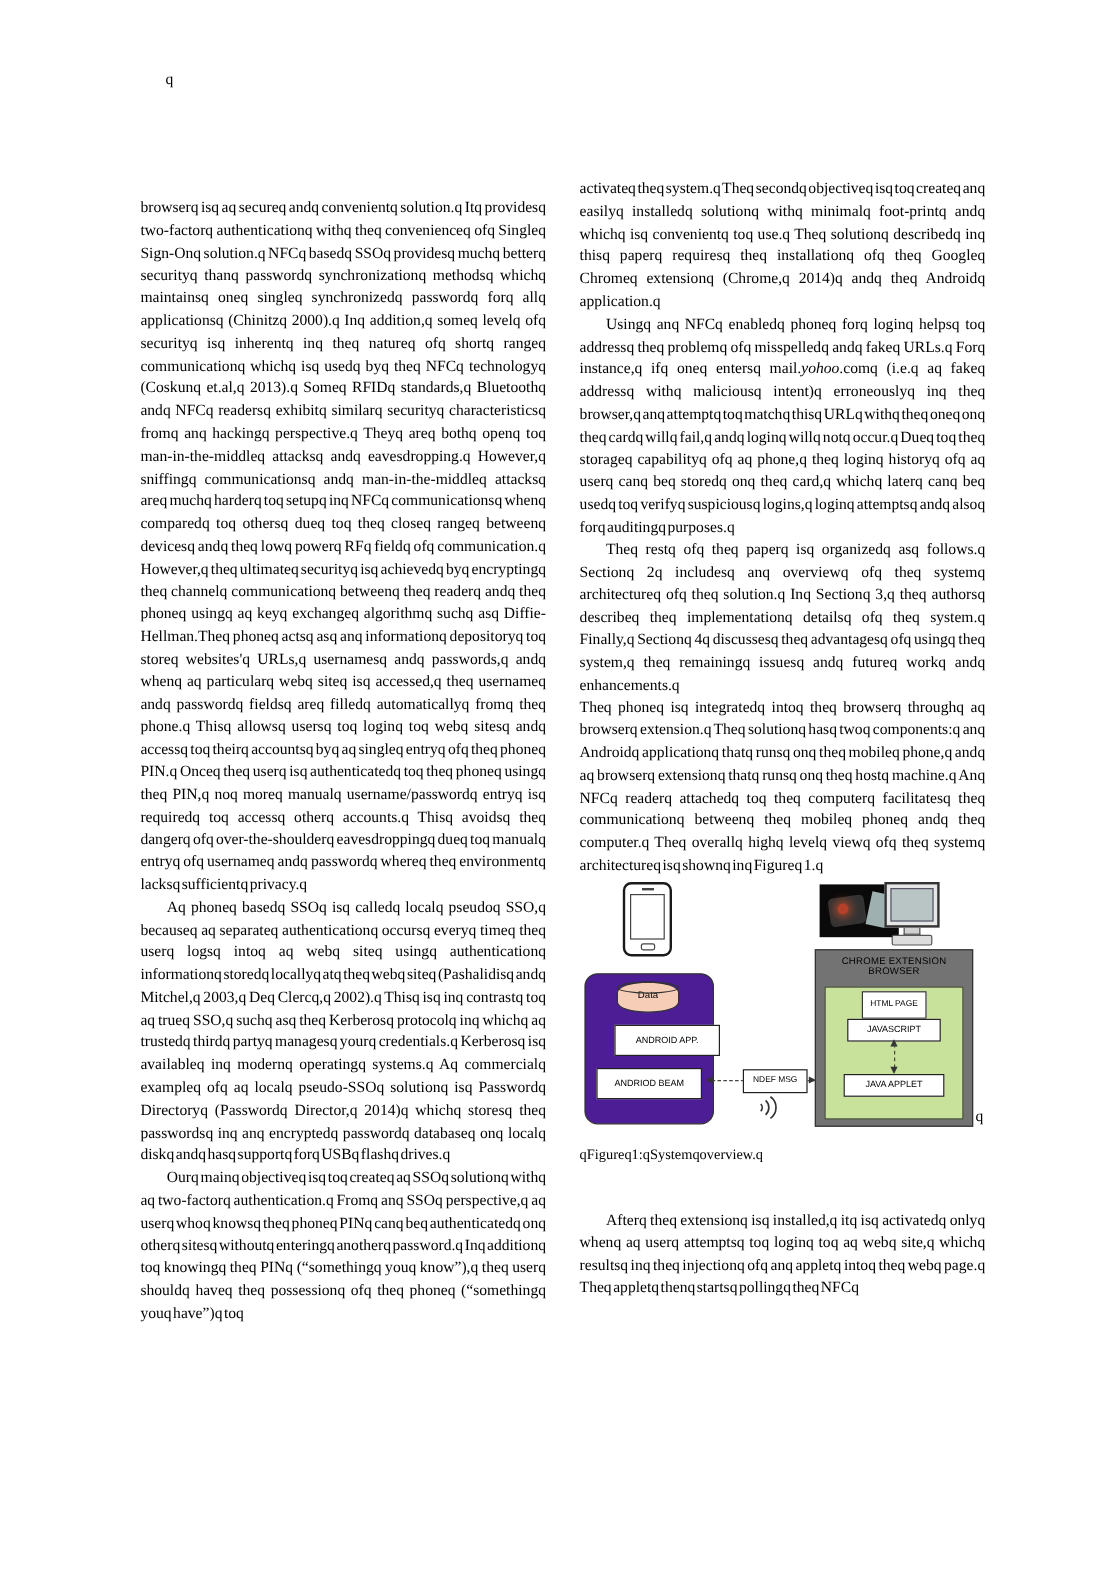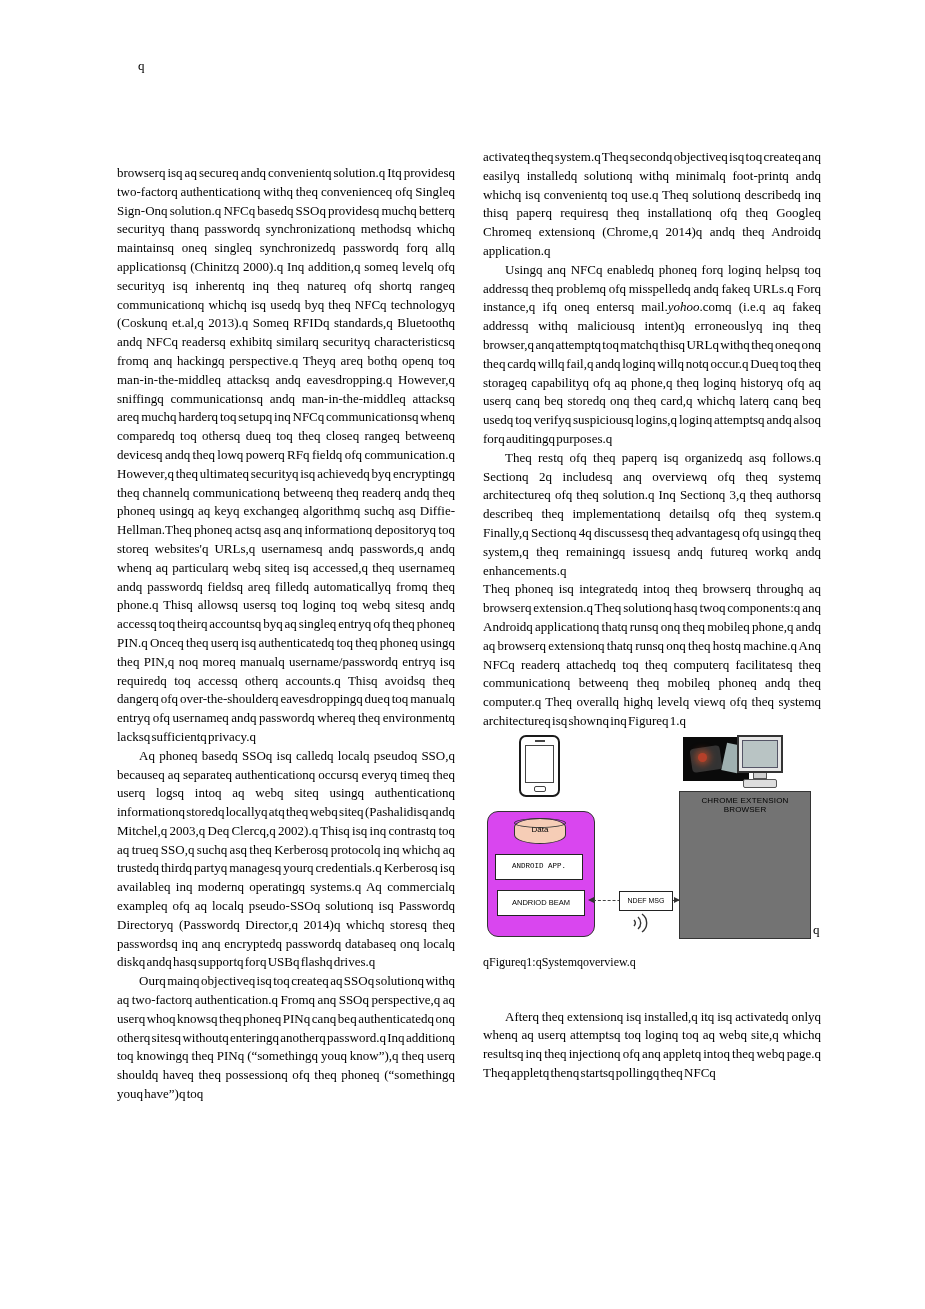--- a/index.html
+++ b/index.html
@@ -113,45 +113,53 @@
       </div>
 
       <div class="monitor">
         <div class="scr">
           <span class="scr-in"></span>
         </div>
         <div class="neck"></div>
         <div class="base"></div>
       </div>
 
-      <div class="pinkbox" id="pinkbox" style="background: #d946ef;">
+      <div class="pinkbox" id="pinkbox" style="background: #4c1d95;">
         <div class="cyl" id="cyl" style="background: rgb(246, 205, 182);">
           <span>Data</span>
         </div>
-        <div class="bx" style="left:7px;top:42px;width:86px;height:24px;font-family:Liberation Mono, monospace;">ANDROID APP.</div>
+        <div class="bx" style="left:24px;top:42px;width:86px;height:24px;">ANDROID APP.</div>
         <div class="bx" style="left:9px;top:78px;width:86px;height:24px;">ANDRIOD BEAM</div>
       </div>
 
       <div class="hdash"></div>
       <span class="arr left"></span>
       <span class="arr right"></span>
 
       <div class="bx ndef">NDEF MSG</div>
 
       <svg class="waves" width="22" height="24" viewBox="0 0 22 24">
         <path d="M5 9 a4.5 4.5 0 0 1 0 6" fill="none" stroke="#333" stroke-width="1.4"></path>
         <path d="M9 6 a8 8 0 0 1 0 12" fill="none" stroke="#333" stroke-width="1.4"></path>
         <path d="M13 3 a11 11 0 0 1 0 18" fill="none" stroke="#333" stroke-width="1.4"></path>
       </svg>
 
       <div class="browserbox">
         <div class="browser-title">
           <div>CHROME EXTENSION</div>
           <div>BROWSER</div>
         </div>
+        <div class="greenbox" id="greenbox" style="background: rgb(201, 226, 155);">
+          <div class="html-label">HTML PAGE</div>
+          <div class="bx jsbox">JAVASCRIPT</div>
+          <span class="arr up"></span>
+          <div class="vdash"></div>
+          <span class="arr down"></span>
+          <div class="bx appletbox">JAVA APPLET</div>
+        </div>
       </div>
 
       <span class="strayq">q</span>
     </div>
 
     <div class="caption">qFigureq1:qSystemqoverview.q</div>
 
     <div style="margin-top:36px;">
         <p class="indent"><span>Afterq theq extensionq isq installed,q itq isq activatedq onlyq whenq aq userq attemptsq toq loginq toq aq webq site,q whichq resultsq inq theq injectionq ofq anq appletq intoq theq webq page.q Theq appletq thenq startsq pollingq theq NFCq</span></p>
       </div>

